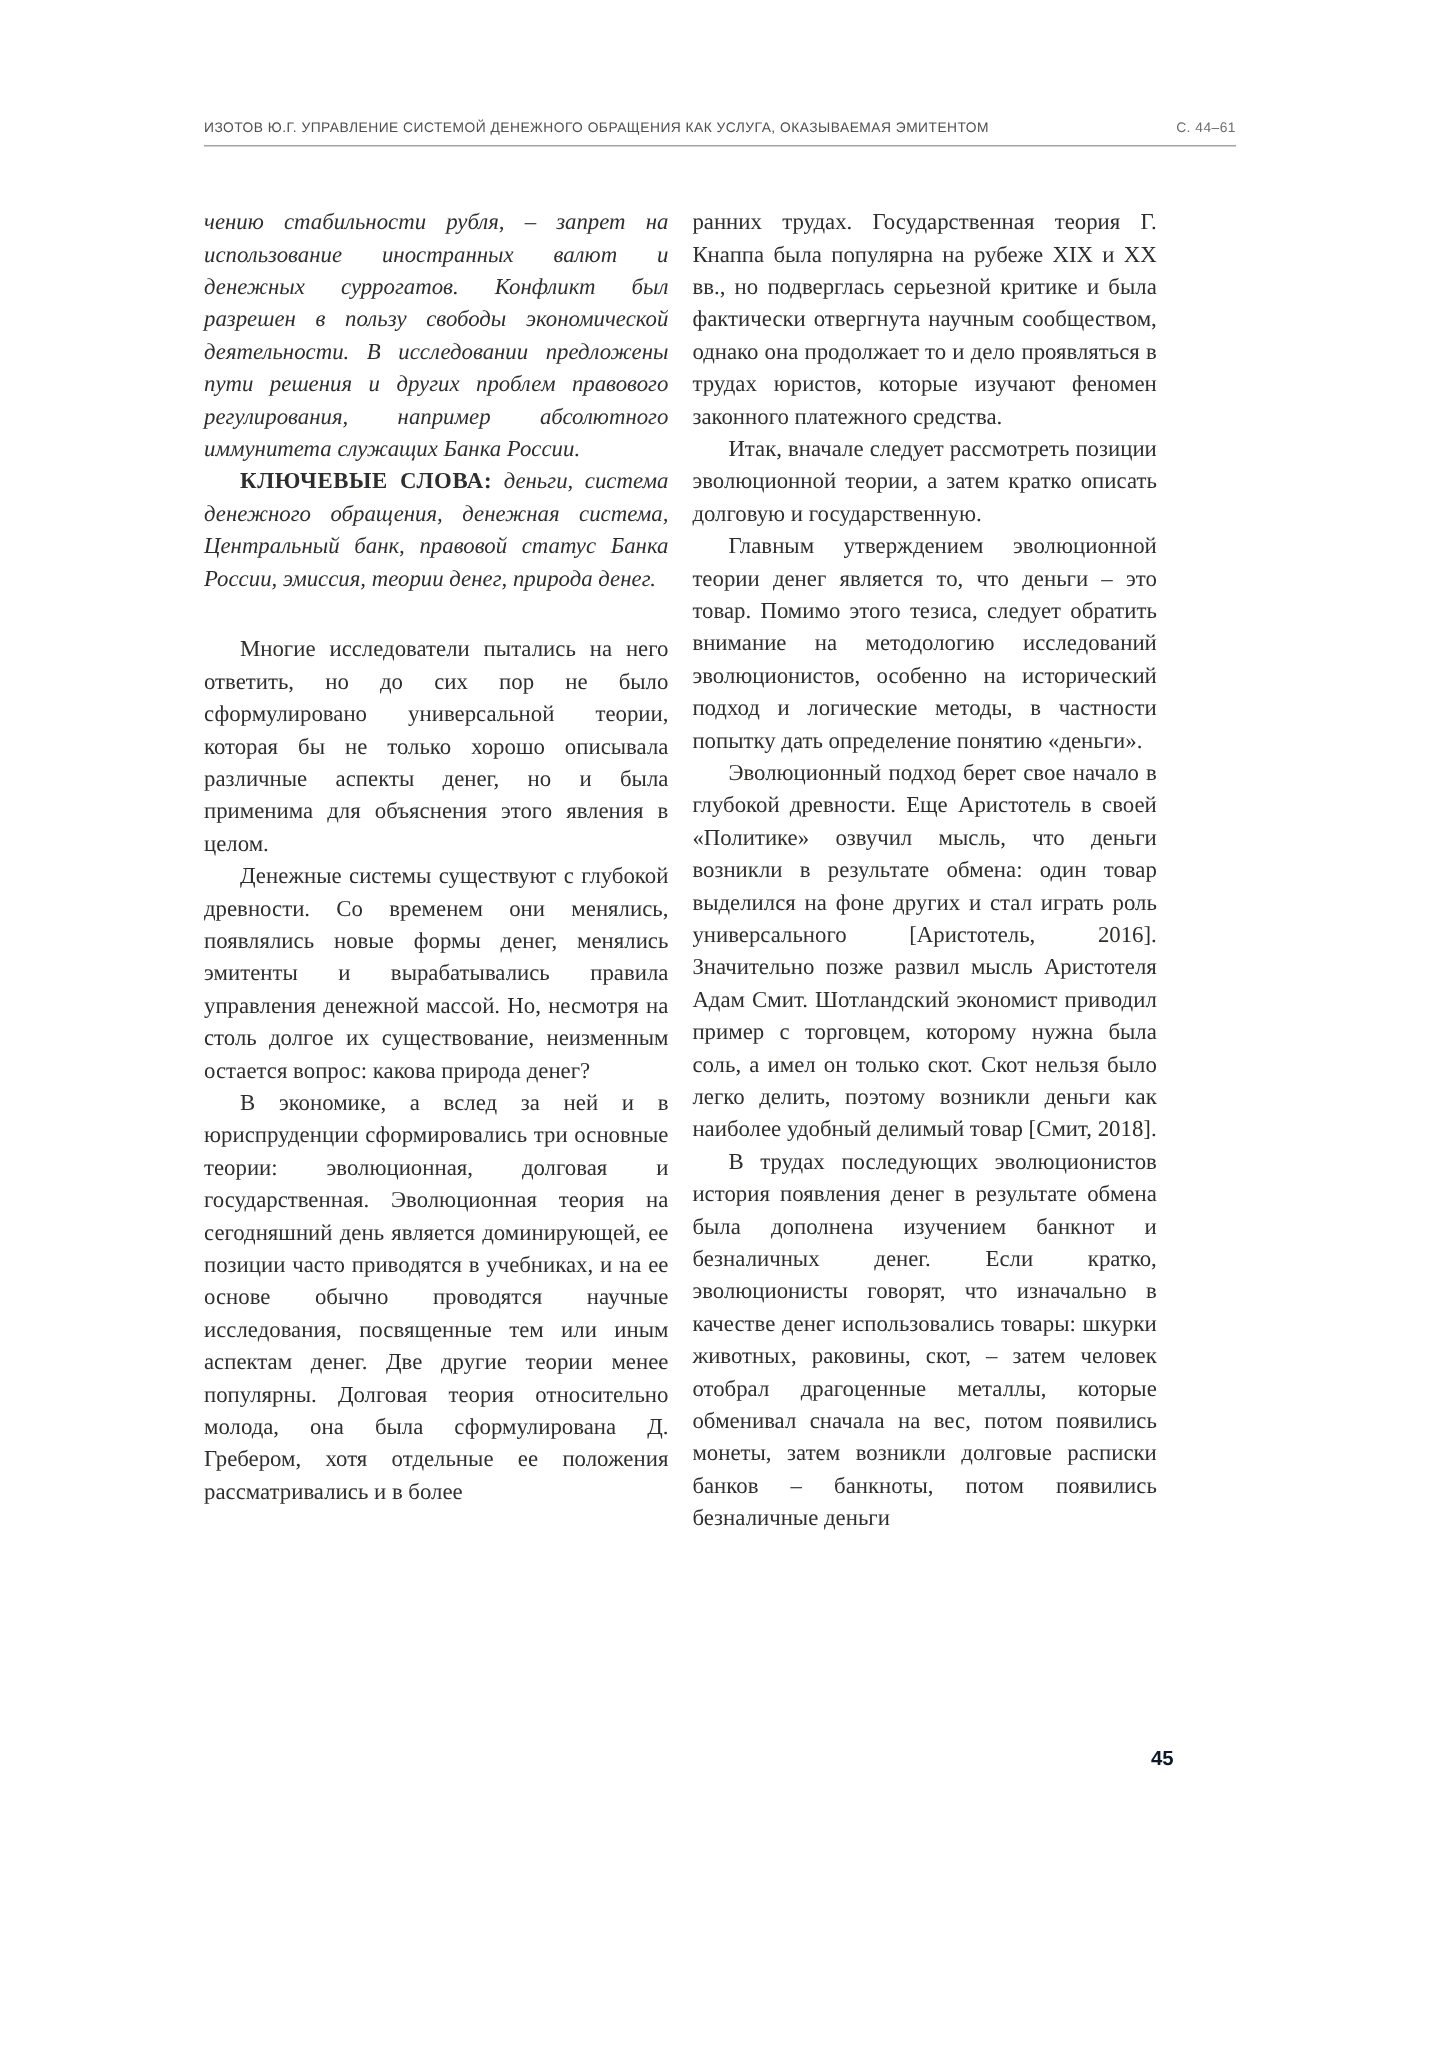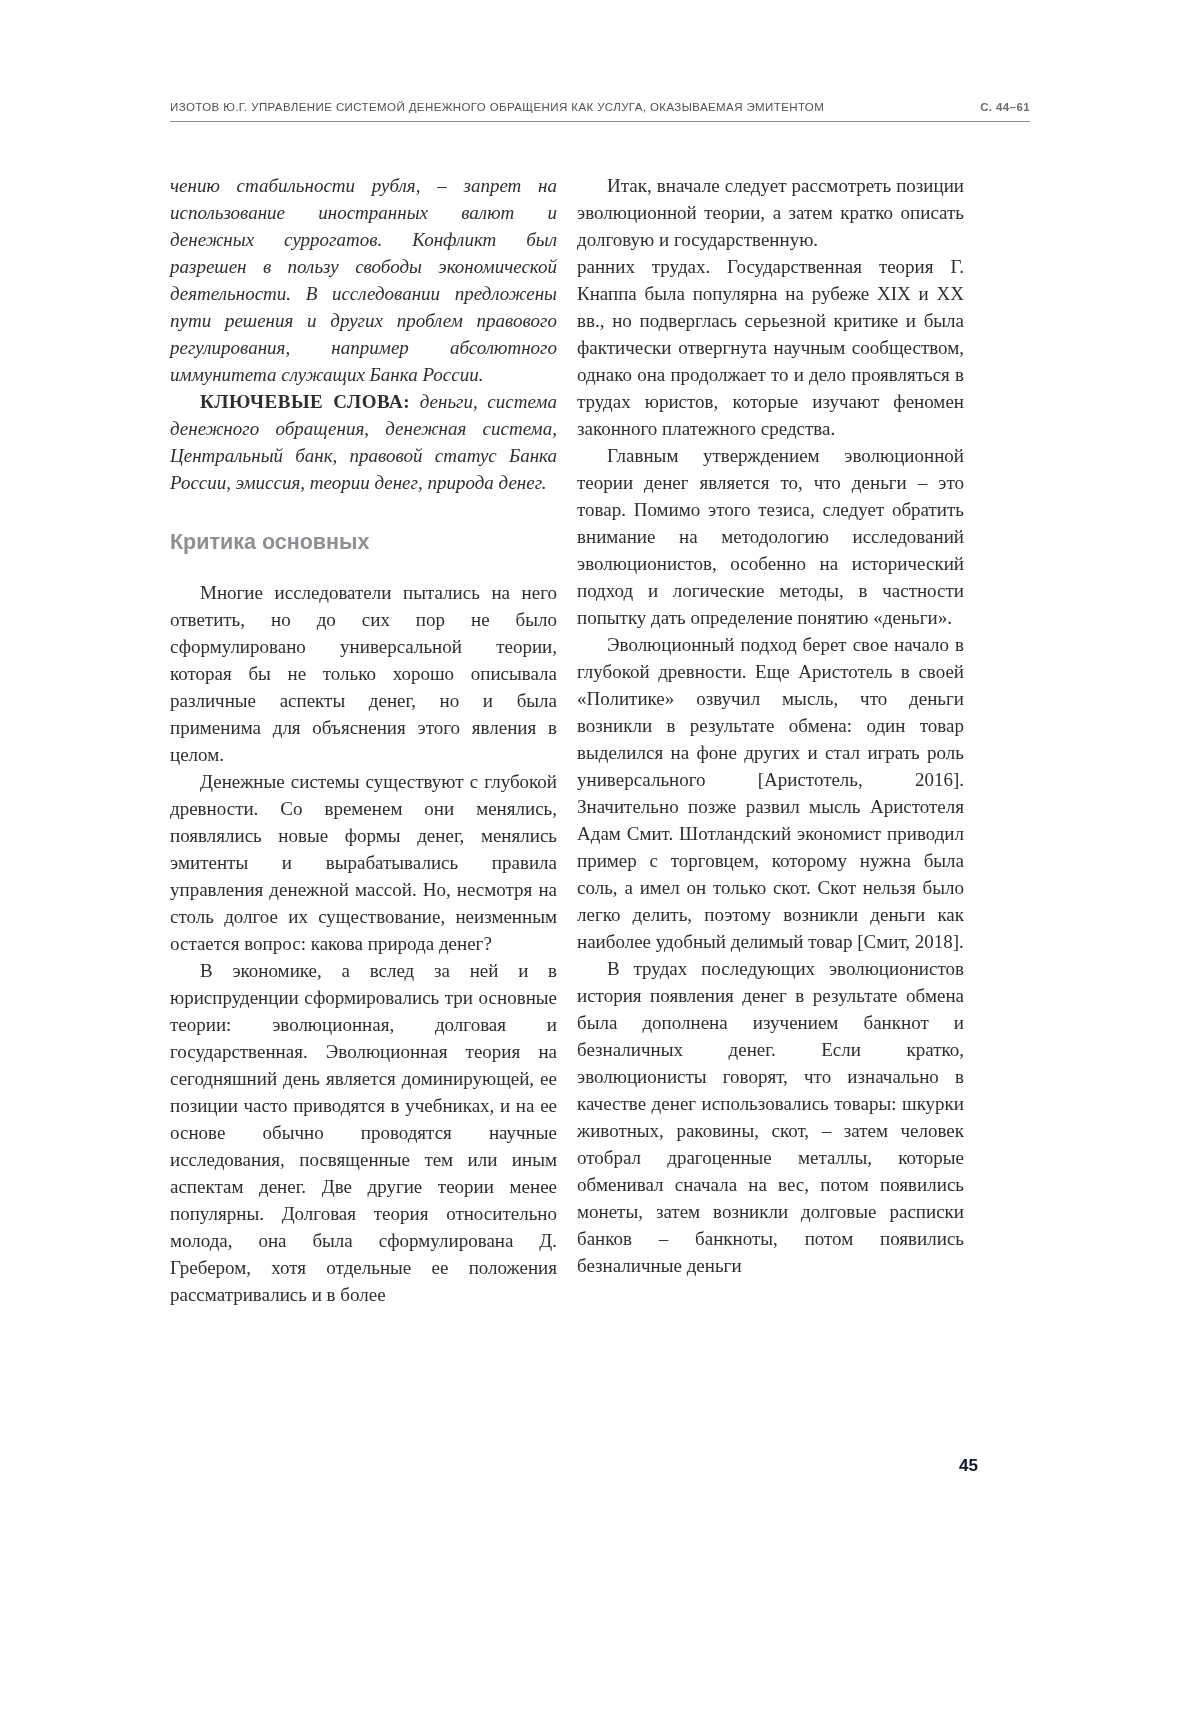--- a/index.html
+++ b/index.html
@@ -27,21 +27,20 @@
     font-family: "Liberation Sans", sans-serif;
     font-size: 11.5px;
     letter-spacing: 0.4px;
     color: #4f4f4f;
     text-transform: uppercase;
     white-space: nowrap;
   }
   .running-header .page-range {
     color: #6b6b6b;
     margin-left: 24px;
-    font-weight: bold;
   }
   .header-rule {
     position: absolute;
     top: 121px;
     left: 170px;
     width: 860px;
     height: 0;
     border-top: 1px solid #8d8d8d;
   }
   .columns {
@@ -113,31 +112,30 @@
   <div class="header-rule"></div>
 
   <main class="columns">
 
     <section class="col">
       <p class="para italic">чению стабильности рубля, – запрет на использование иностранных валют и денежных суррогатов. Конфликт был разрешен в пользу свободы экономической деятельности. В исследовании предложены пути решения и других проблем правового регулирования, например абсолютного иммунитета служащих Банка России.</p>
 
       <p class="para indent keywords"><b class="kw-label">КЛЮЧЕВЫЕ СЛОВА:</b> <span class="italic">деньги, система денежного обращения, денежная система, Центральный банк, правовой статус Банка России, эмиссия, теории денег, природа денег.</span></p>
 
       <h2 class="section-heading">
-        <span class="heading-line">Критика основных</span>
       </h2>
 
       <p class="para indent">Многие исследователи пытались на него ответить, но до сих пор не было сформулировано универсальной теории, которая бы не только хорошо описывала различные аспекты денег, но и была применима для объяснения этого явления в целом.</p>
       <p class="para indent">Денежные системы существуют с глубокой древности. Со временем они менялись, появлялись новые формы денег, менялись эмитенты и вырабатывались правила управления денежной массой. Но, несмотря на столь долгое их существование, неизменным остается вопрос: какова природа денег?</p>
       <p class="para indent">В экономике, а вслед за ней и в юриспруденции сформировались три основные теории: эволюционная, долговая и государственная. Эволюционная теория на сегодняшний день является доминирующей, ее позиции часто приводятся в учебниках, и на ее основе обычно проводятся научные исследования, посвященные тем или иным аспектам денег. Две другие теории менее популярны. Долговая теория относительно молода, она была сформулирована Д. Гребером, хотя отдельные ее положения рассматривались и в более</p>
     </section>
 
     <section class="col">
+      <p class="para">ранних трудах. Государственная теория Г. Кнаппа была популярна на рубеже XIX и XX вв., но подверглась серьезной критике и была фактически отвергнута научным сообществом, однако она продолжает то и дело проявляться в трудах юристов, которые изучают феномен законного платежного средства.</p>
       <p class="para indent">Итак, вначале следует рассмотреть позиции эволюционной теории, а затем кратко описать долговую и государственную.</p>
-      <p class="para">ранних трудах. Государственная теория Г. Кнаппа была популярна на рубеже XIX и XX вв., но подверглась серьезной критике и была фактически отвергнута научным сообществом, однако она продолжает то и дело проявляться в трудах юристов, которые изучают феномен законного платежного средства.</p>
       <p class="para indent">Главным утверждением эволюционной теории денег является то, что деньги – это товар. Помимо этого тезиса, следует обратить внимание на методологию исследований эволюционистов, особенно на исторический подход и логические методы, в частности попытку дать определение понятию «деньги».</p>
       <p class="para indent">Эволюционный подход берет свое начало в глубокой древности. Еще Аристотель в своей «Политике» озвучил мысль, что деньги возникли в результате обмена: один товар выделился на фоне других и стал играть роль универсального [Аристотель, 2016]. Значительно позже развил мысль Аристотеля Адам Смит. Шотландский экономист приводил пример с торговцем, которому нужна была соль, а имел он только скот. Скот нельзя было легко делить, поэтому возникли деньги как наиболее удобный делимый товар [Смит, 2018].</p>
       <p class="para indent">В трудах последующих эволюционистов история появления денег в результате обмена была дополнена изучением банкнот и безналичных денег. Если кратко, эволюционисты говорят, что изначально в качестве денег использовались товары: шкурки животных, раковины, скот, – затем человек отобрал драгоценные металлы, которые обменивал сначала на вес, потом появились монеты, затем возникли долговые расписки банков – банкноты, потом появились безналичные деньги</p>
     </section>
 
   </main>
 
   <div class="page-number">45</div>
 
 </div>

